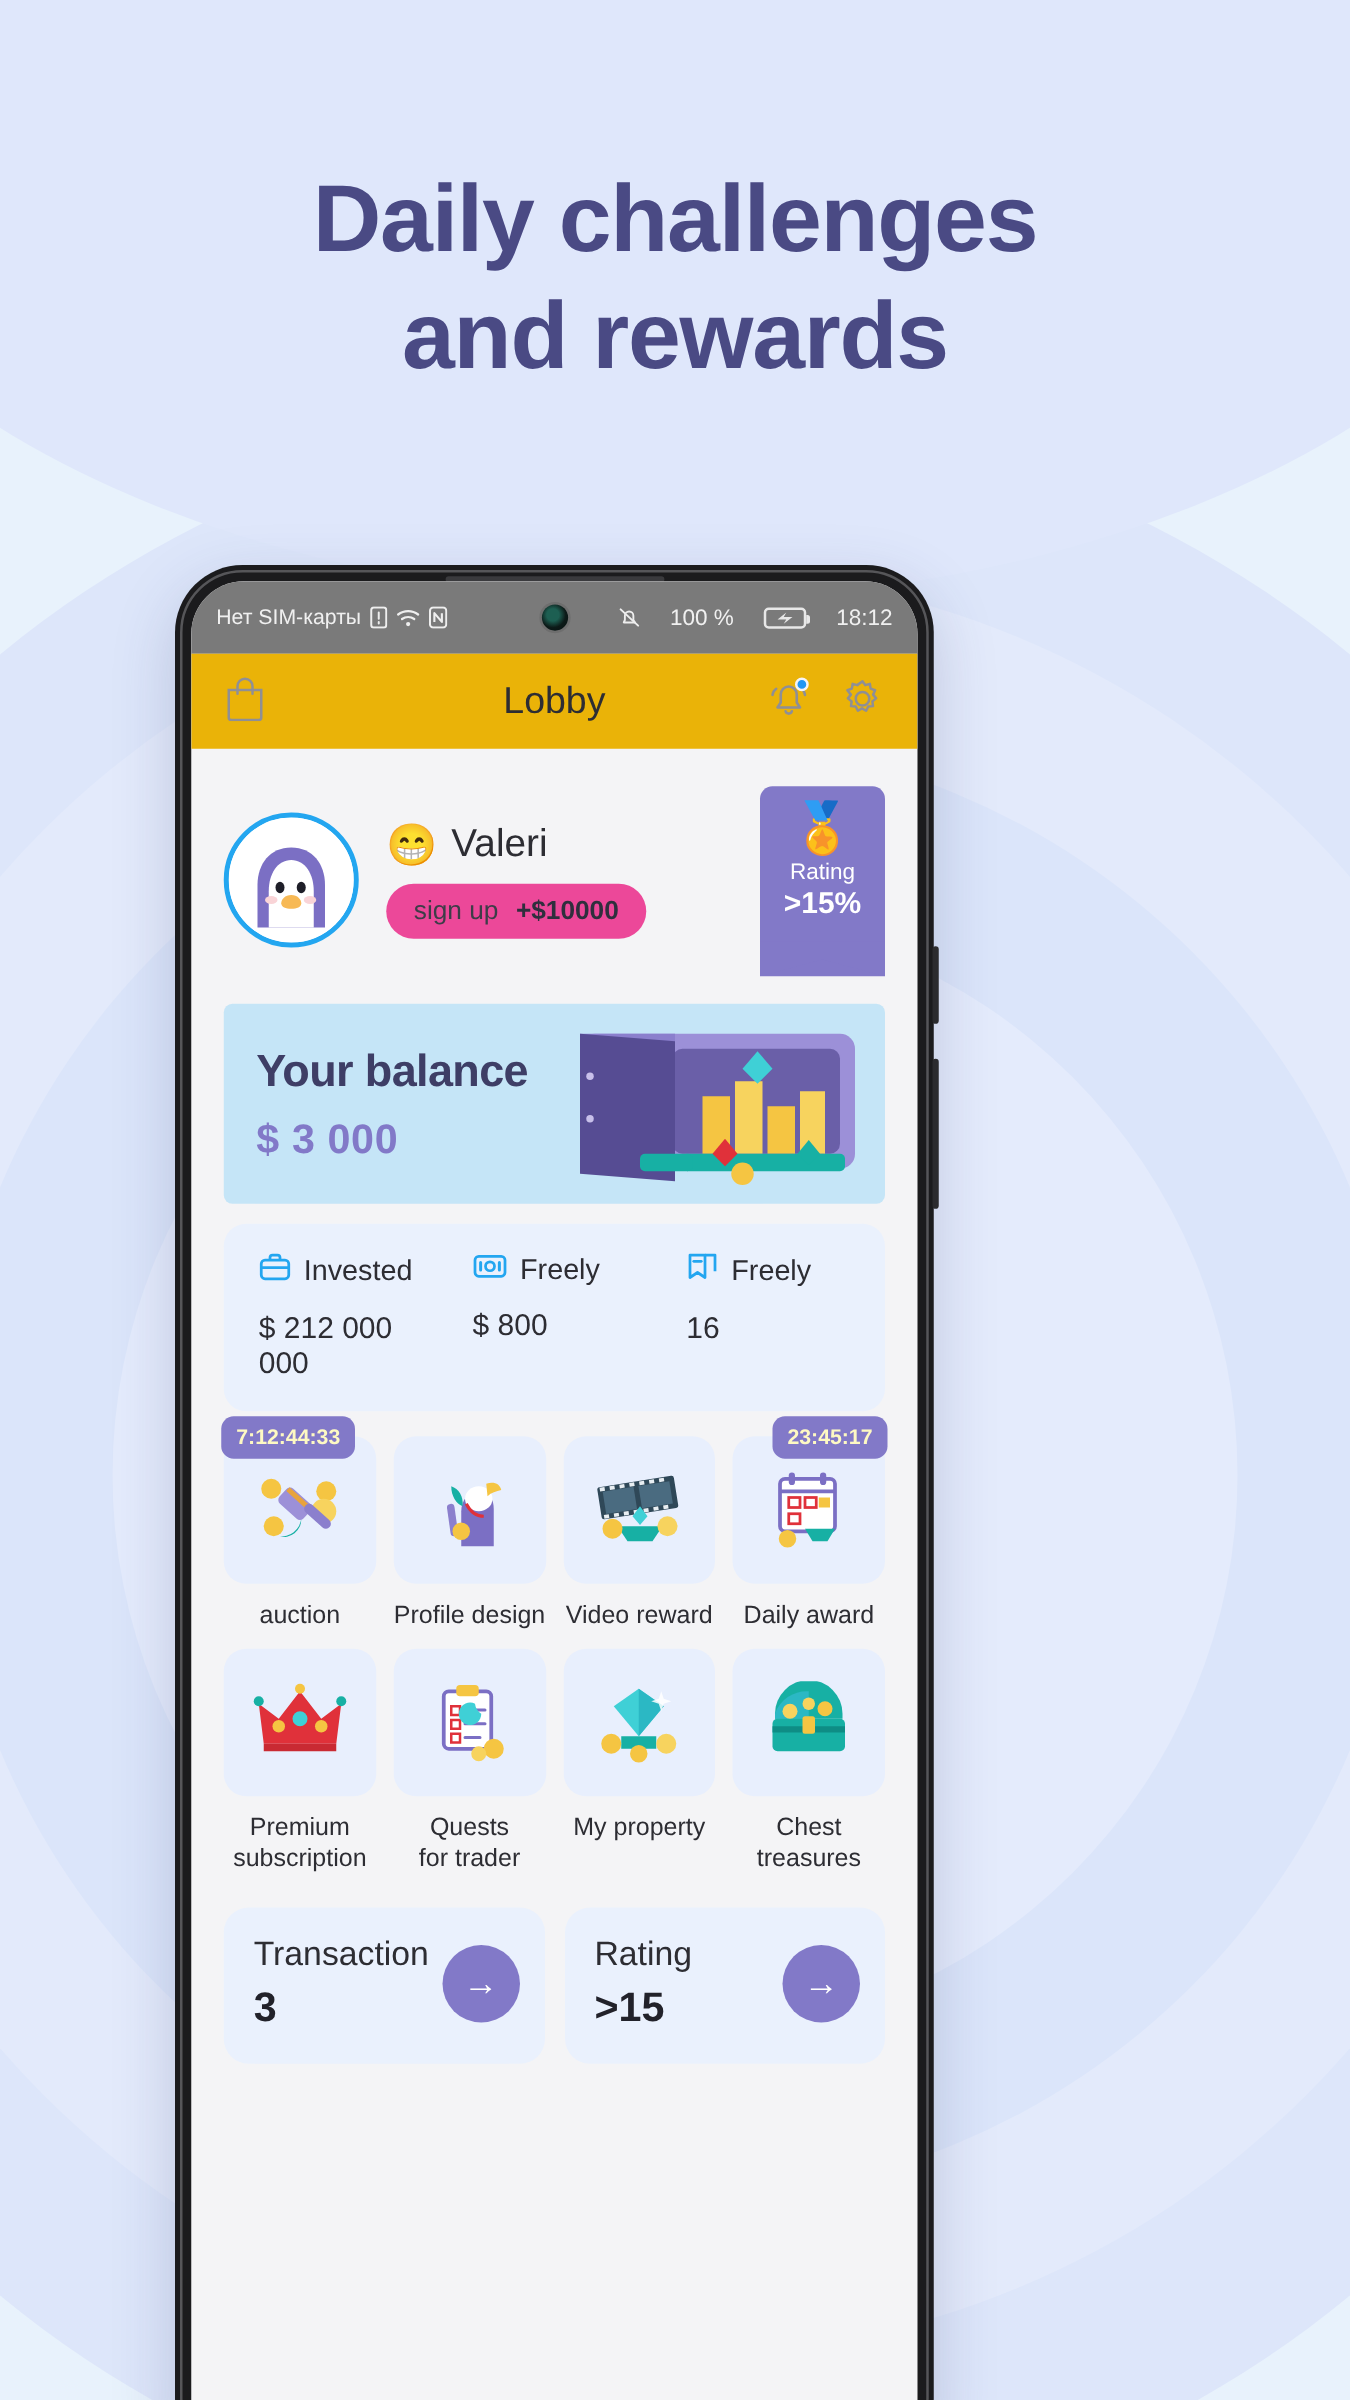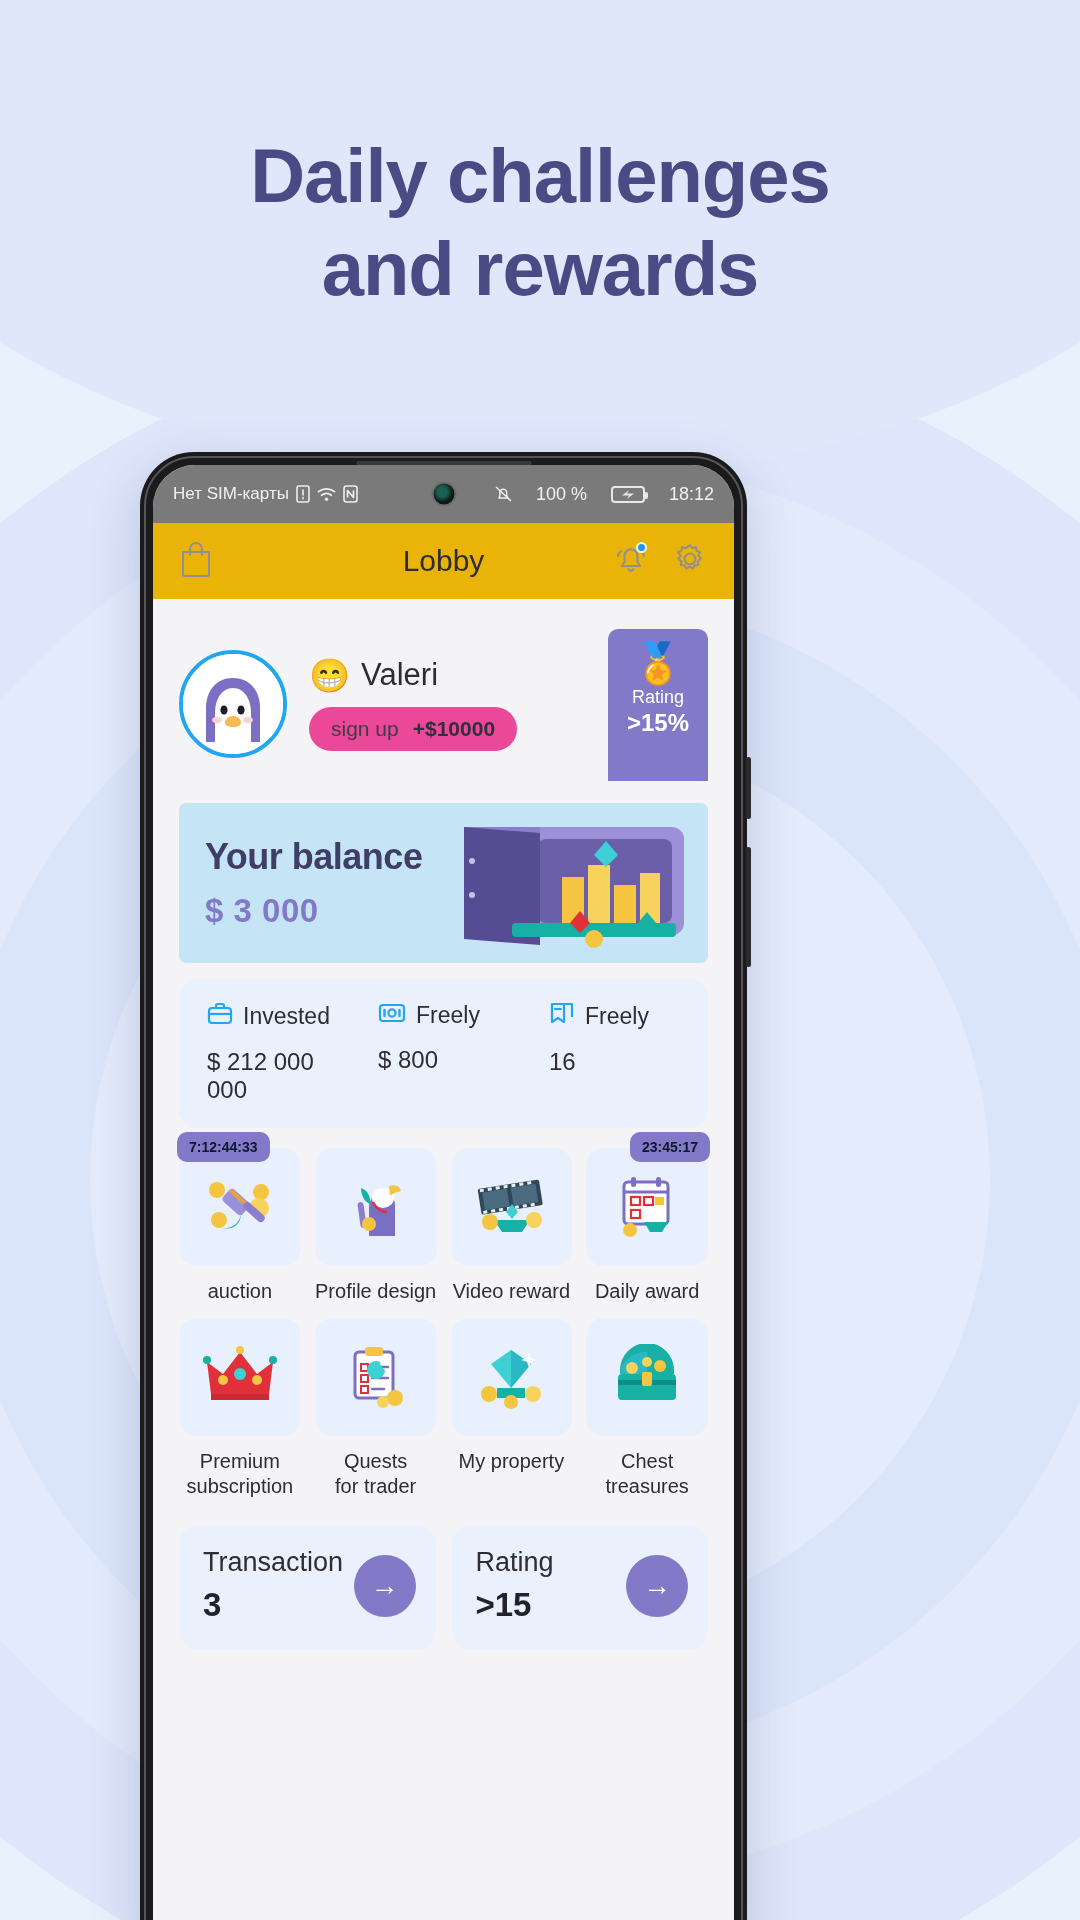--- a/index.html
+++ b/index.html
@@ -250,22 +250,22 @@
     text-align: center;
     font-size: 20px;
     color: #2d2d33;
     margin-top: 13px;
     line-height: 1.25;
   }
   .timer {
     position: absolute;
     top: -16px; left: -2px;
     background: #8279c8;
-    color: #0f172a;
-    font-size: 14px;
+    color: #fef9c3;
+    font-size: 17px;
     font-weight: bold;
     padding: 7px 12px;
     border-radius: 10px;
     z-index: 2;
     white-space: nowrap;
   }
   .timer.right { left: auto; right: -2px; }
 
   
   .wide-cards {

